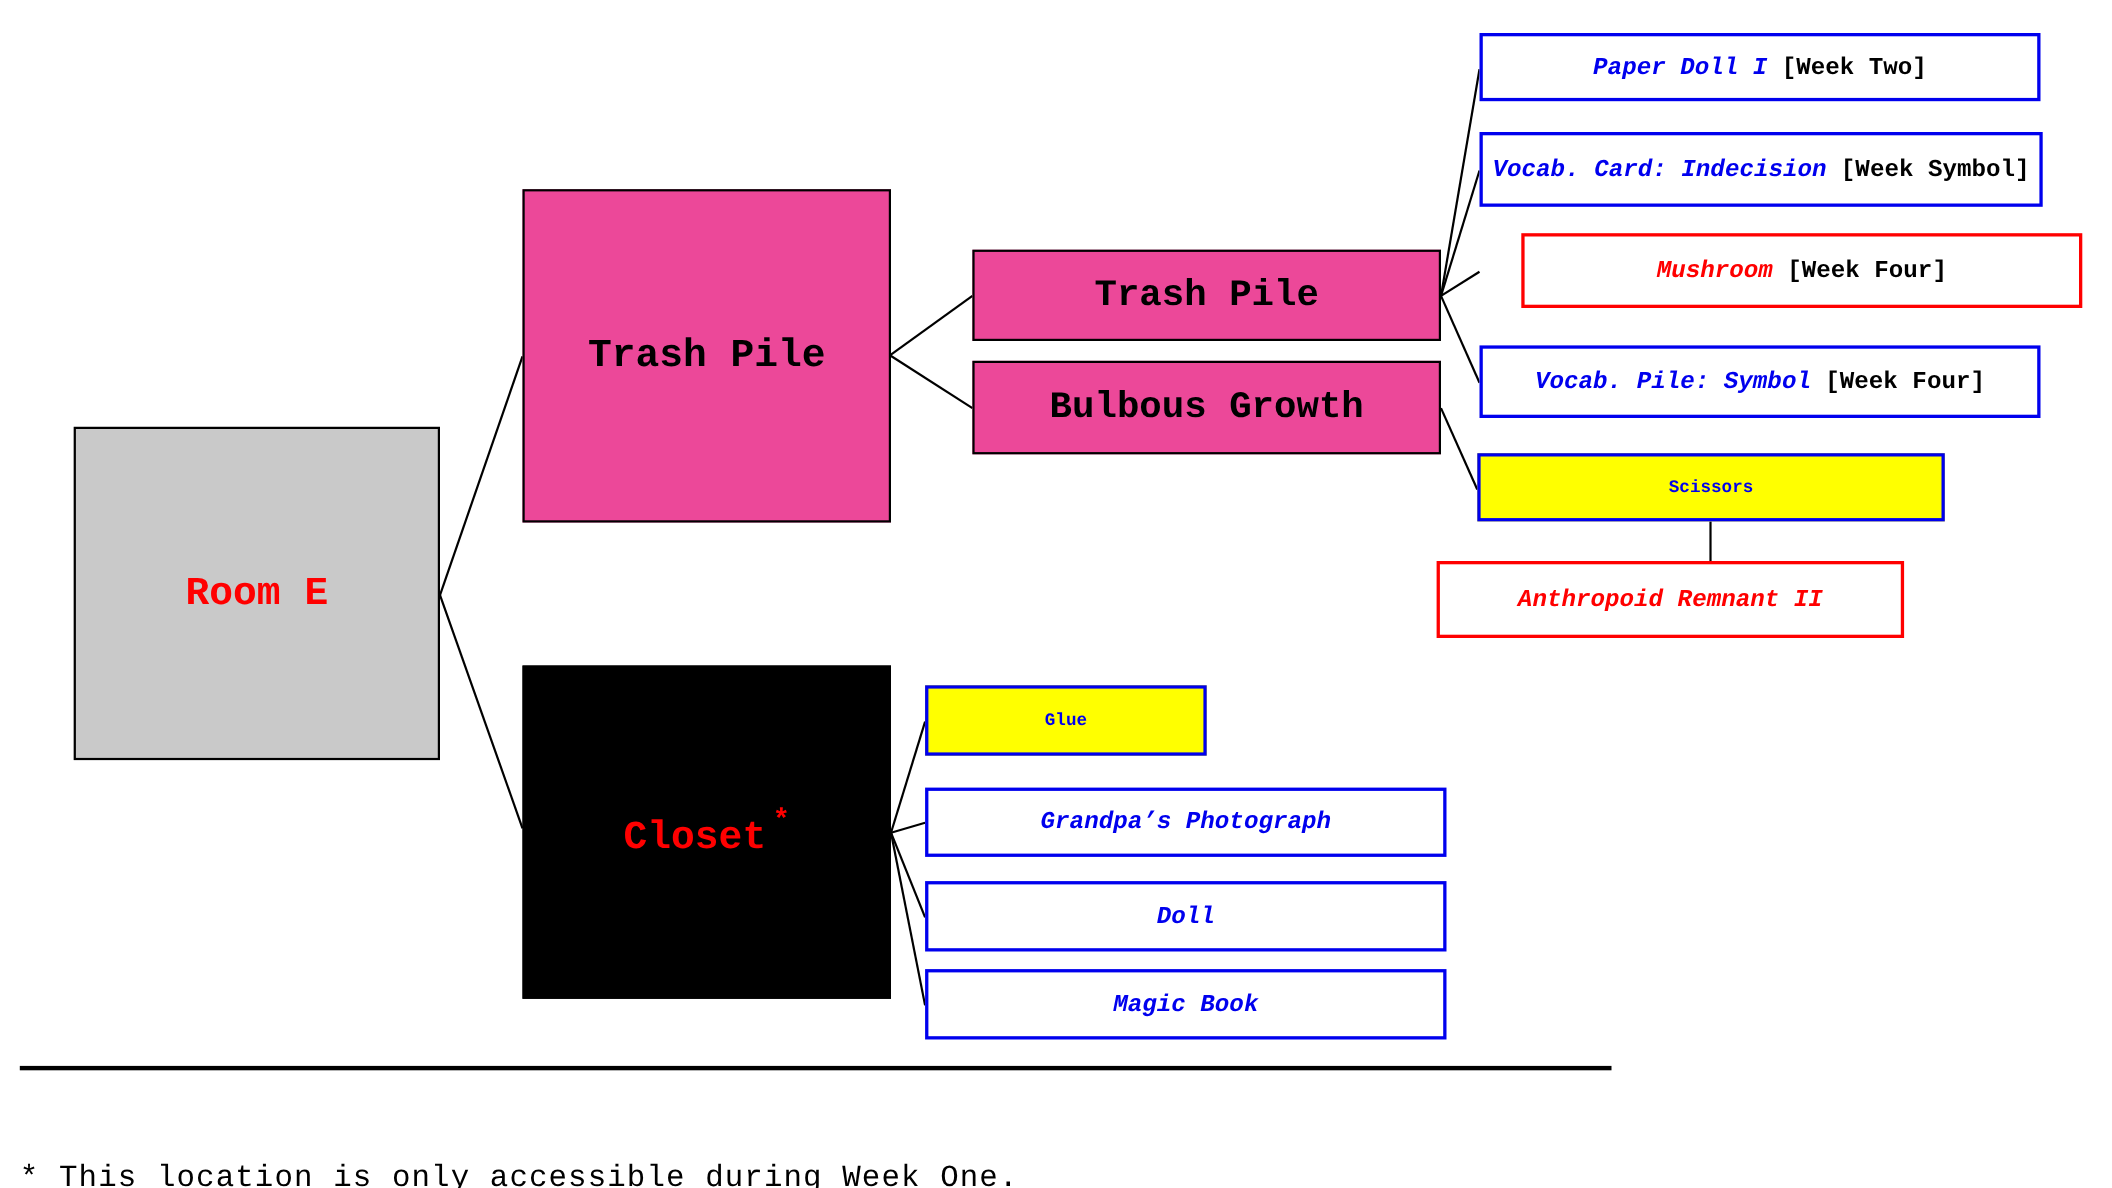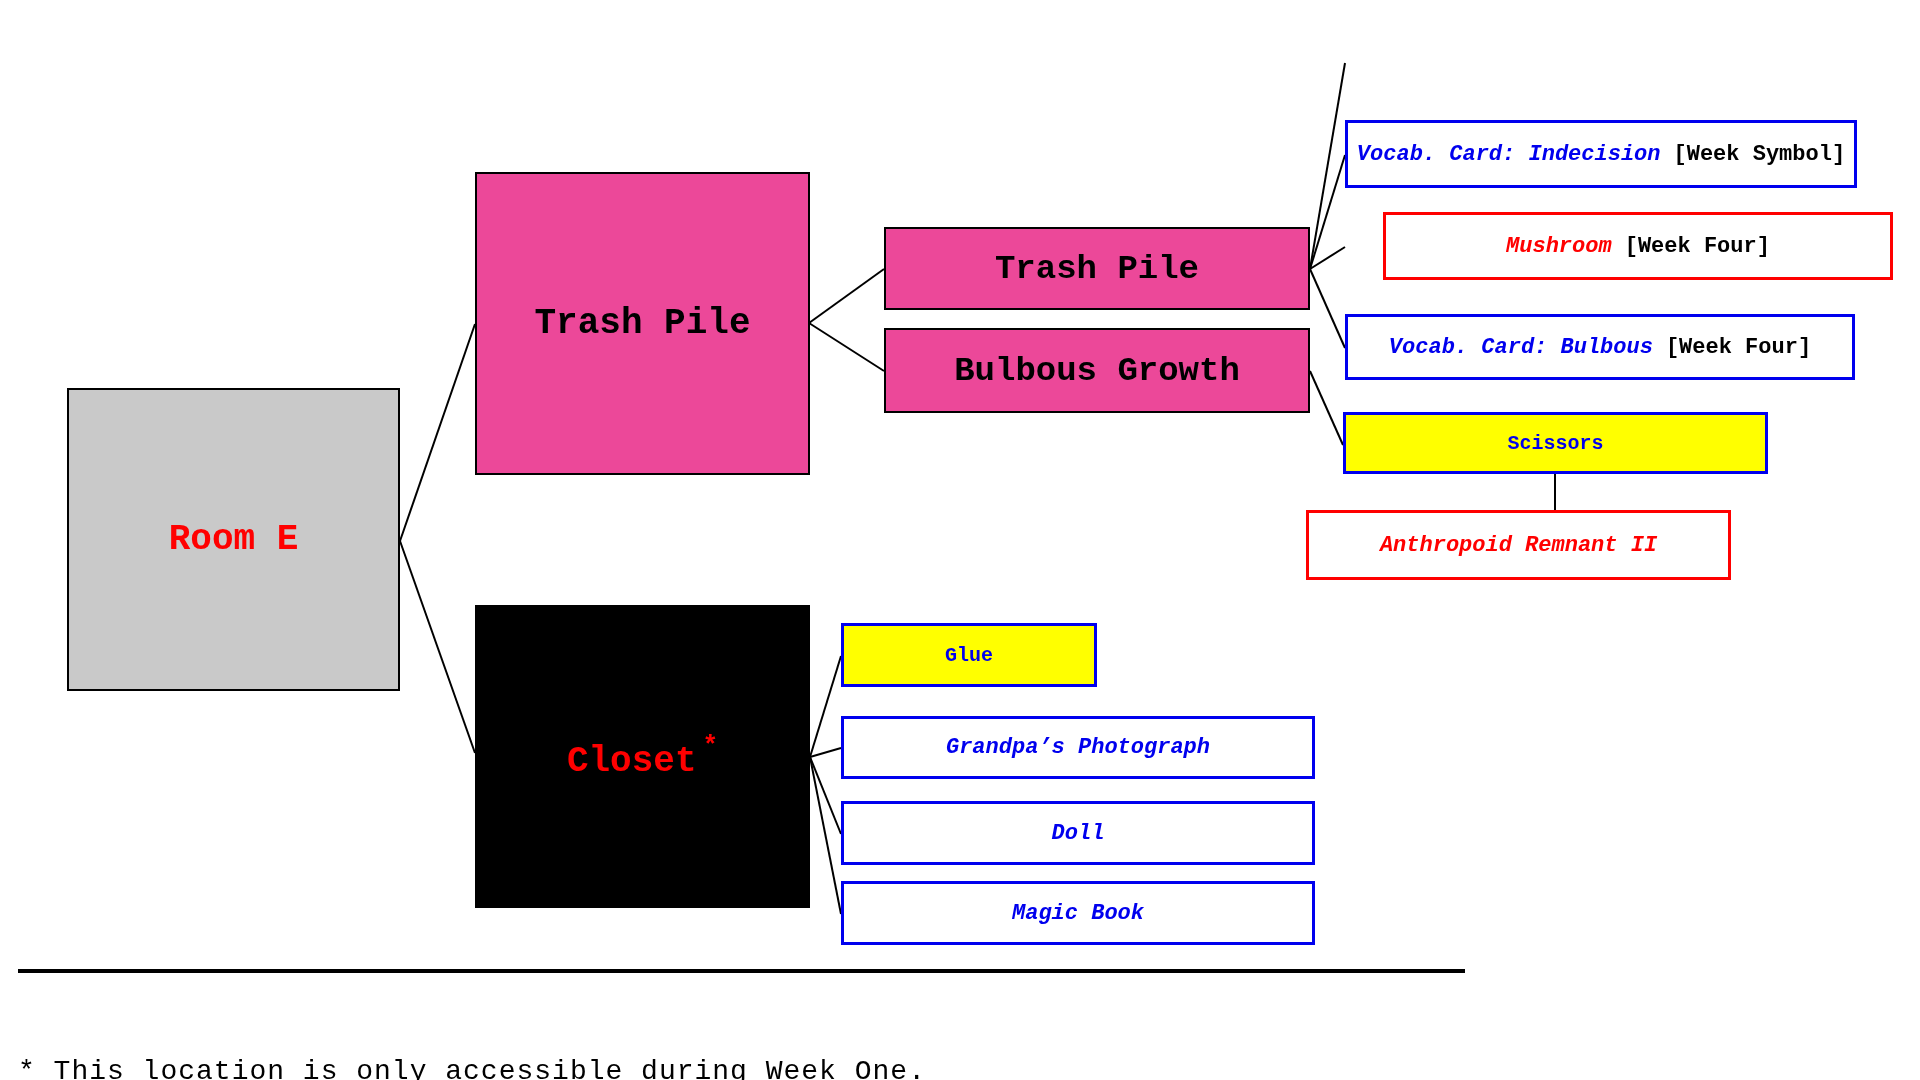--- a/index.html
+++ b/index.html
@@ -29,21 +29,21 @@
   .sup-mark{
     font-size:26px;
     vertical-align:18px;
     margin-left:6px;
   }
   
   .sub{border:2px solid #000000;font-weight:bold;font-size:34px;color:#000000;}
   
   .item{font-weight:bold;font-size:22px;background:#ffffff;}
   .item .nm{font-style:italic;}
-  .item.upright .nm{font-style:normal;font-size:20px;}
+  .item.upright .nm{font-style:normal;font-size:16px;}
   .blue-item{border:3px solid #0000ee;}
   .blue-item .nm{color:#0000ee;}
   .red-item{border:3px solid #ff0000;margin-left:38px;}
   .red-item .nm{color:#ff0000;}
   .fill-yellow{background:#ffff00;}
   .wk{color:#000000;font-style:normal;margin-left:13px;}
   
   #footnote-rule{
     position:absolute;left:18px;top:969px;width:1447px;height:4px;
     background:#000000;
@@ -91,33 +91,37 @@
   </div>
 
   <div class="node sub fill-light" style="left:884px;top:227px;width:426px;height:83px;">
     <span>Trash Pile</span>
   </div>
 
   <div class="node sub fill-light" style="left:884px;top:328px;width:426px;height:85px;">
     <span>Bulbous Growth</span>
   </div>
 
+  <div class="node item blue-item" style="left:1345px;top:30px;width:510px;height:62px;">
+    <span class="nm">Paper Doll I</span>
+    <span class="wk">[Week Two]</span>
+  </div>
 
   <div class="node item blue-item" style="left:1345px;top:120px;width:512px;height:68px;">
     <span class="nm">Vocab. Card: Indecision</span>
     <span class="wk">[Week Symbol]</span>
   </div>
 
   <div class="node item red-item" style="left:1345px;top:212px;width:510px;height:68px;">
     <span class="nm">Mushroom</span>
     <span class="wk">[Week Four]</span>
   </div>
 
   <div class="node item blue-item" style="left:1345px;top:314px;width:510px;height:66px;">
-    <span class="nm">Vocab. Card: Bulbous</span>
+    <span class="nm">Vocab. Pile: Symbol</span>
     <span class="wk">[Week Four]</span>
   </div>
 
   <div class="node item blue-item upright fill-yellow" style="left:1343px;top:412px;width:425px;height:62px;">
     <span class="nm">Scissors</span>
   </div>
 
   <div class="node item red-item" style="left:1268px;top:510px;width:425px;height:70px;">
     <span class="nm">Anthropoid Remnant II</span>
   </div>

